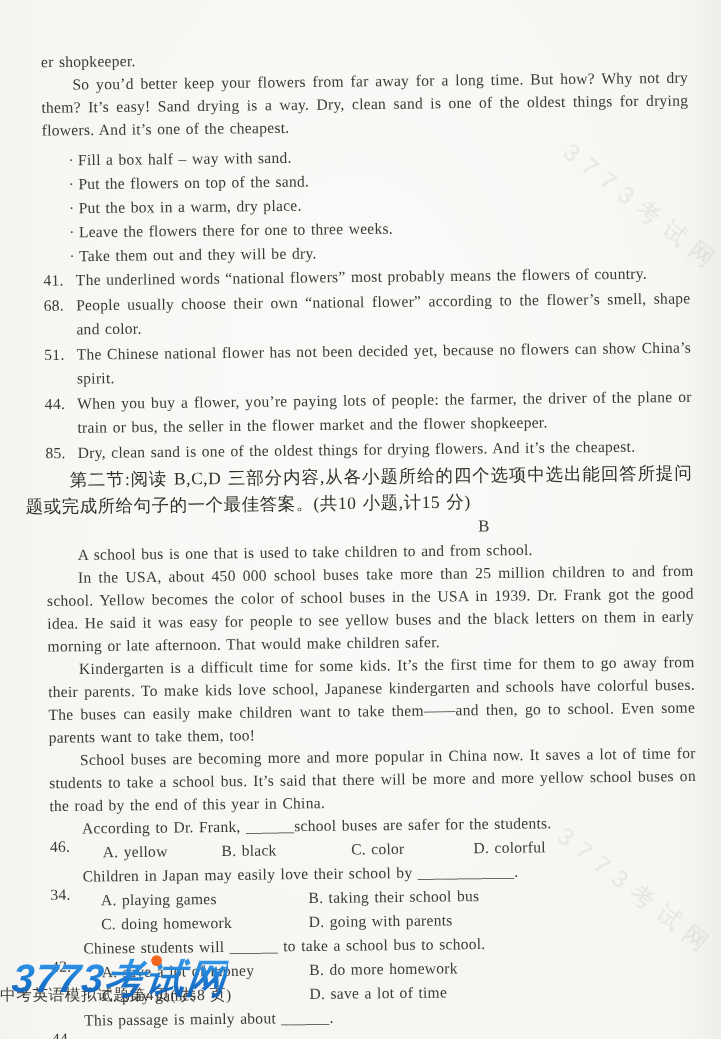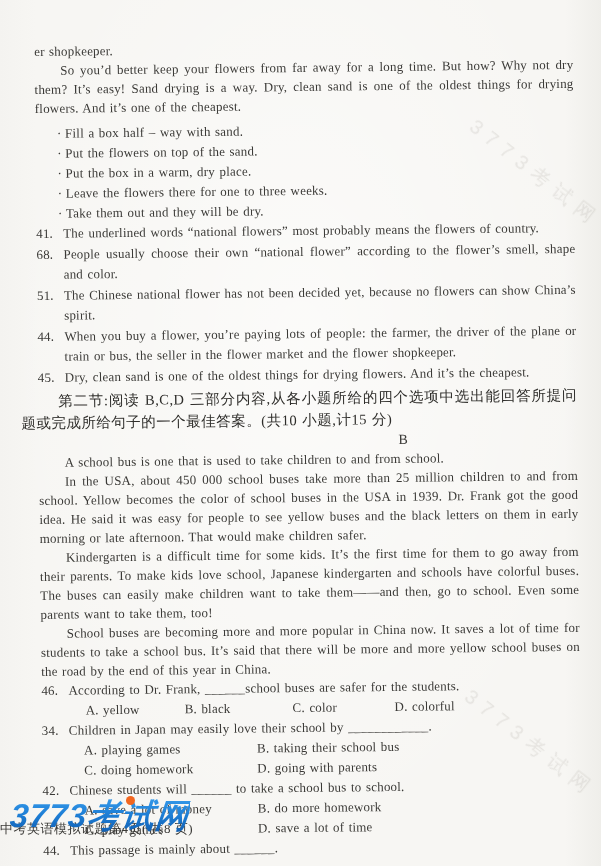--- a/index.html
+++ b/index.html
@@ -32,21 +32,21 @@
   .item{position:relative;padding-left:27px;line-height:20.5px;}
   .item .num{position:absolute;left:0;top:0;}
   .cn{
     margin:2px 0 0 -17px;text-indent:37px;
     font-size:14.5px;line-height:22px;color:#2e2d2a;
     letter-spacing:.5px;text-align:justify;
   }
   .passage-label{line-height:19px;padding-left:360px;text-align:left;font-size:14px;}
   .passage p{margin:0;text-indent:26px;line-height:19px;}
   .q{position:relative;padding-left:27px;line-height:20px;margin:0;}
-  .q .num{position:absolute;left:0;top:0;}
+  .q .num{position:absolute;left:0;top:15px;}
   .opts4{display:grid;grid-template-columns:99px 108px 102px auto;padding-left:44px;line-height:20px;text-align:left;}
   .opts2{display:grid;grid-template-columns:173px auto;padding-left:42px;line-height:20px;text-align:left;}
   .footer{
     position:absolute;left:0;right:0;top:820px;
     font-size:13px;letter-spacing:.5px;color:#3b3a37;
     font-family:"Liberation Serif","DejaVu Serif",serif;
   }
   .logo{position:absolute;left:10px;top:794px;z-index:5;}
   .logo-title{
     font-family:"Liberation Sans","DejaVu Sans",sans-serif;
@@ -106,21 +106,21 @@
     </div>
     <div class="item">
       <span class="num">51.</span>
       <span>The Chinese national flower has not been decided yet, because no flowers can show China’s spirit.</span>
     </div>
     <div class="item">
       <span class="num">44.</span>
       <span>When you buy a flower, you’re paying lots of people: the farmer, the driver of the plane or train or bus, the seller in the flower market and the flower shopkeeper.</span>
     </div>
     <div class="item">
-      <span class="num">45.</span>
+      <span class="num">85.</span>
       <span>Dry, clean sand is one of the oldest things for drying flowers. And it’s the cheapest.</span>
     </div>
 
     <p class="cn">第二节:阅读 B,C,D 三部分内容,从各小题所给的四个选项中选出能回答所提问题或完成所给句子的一个最佳答案。(共10 小题,计15 分)</p>
 
     <div class="passage-label">B</div>
 
     <div class="passage">
       <p>A school bus is one that is used to take children to and from school.</p>
       <p>In the USA, about 450 000 school buses take more than 25 million children to and from school. Yellow becomes the color of school buses in the USA in 1939. Dr. Frank got the good idea. He said it was easy for people to see yellow buses and the black letters on them in early morning or late afternoon. That would make children safer.</p>

